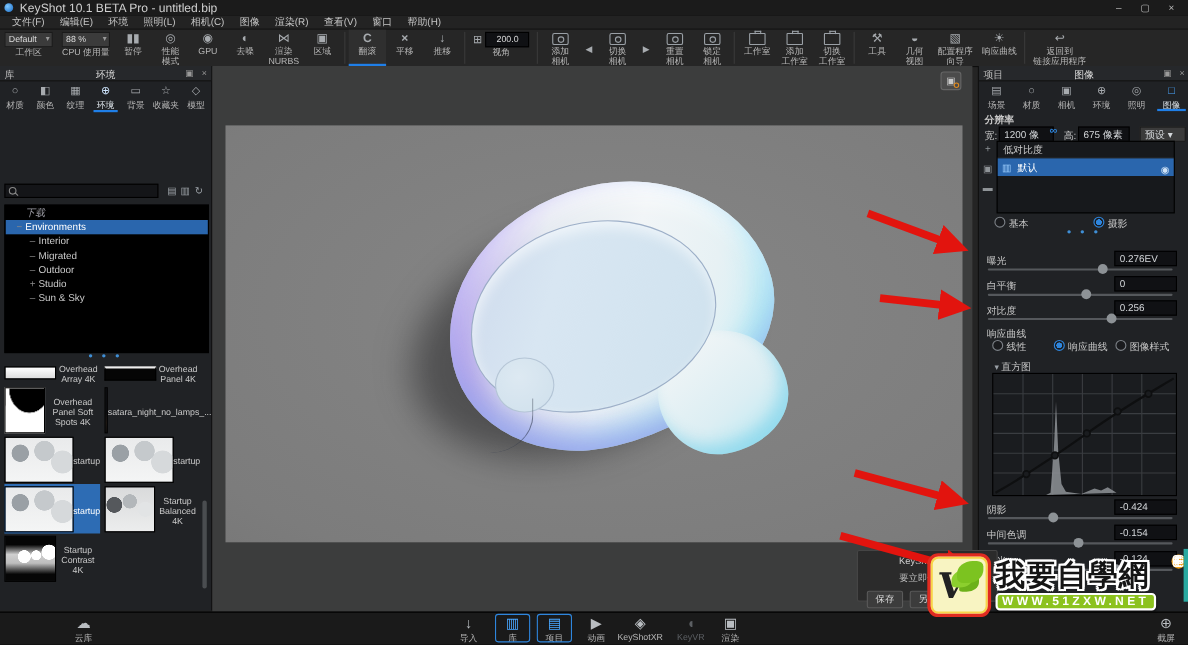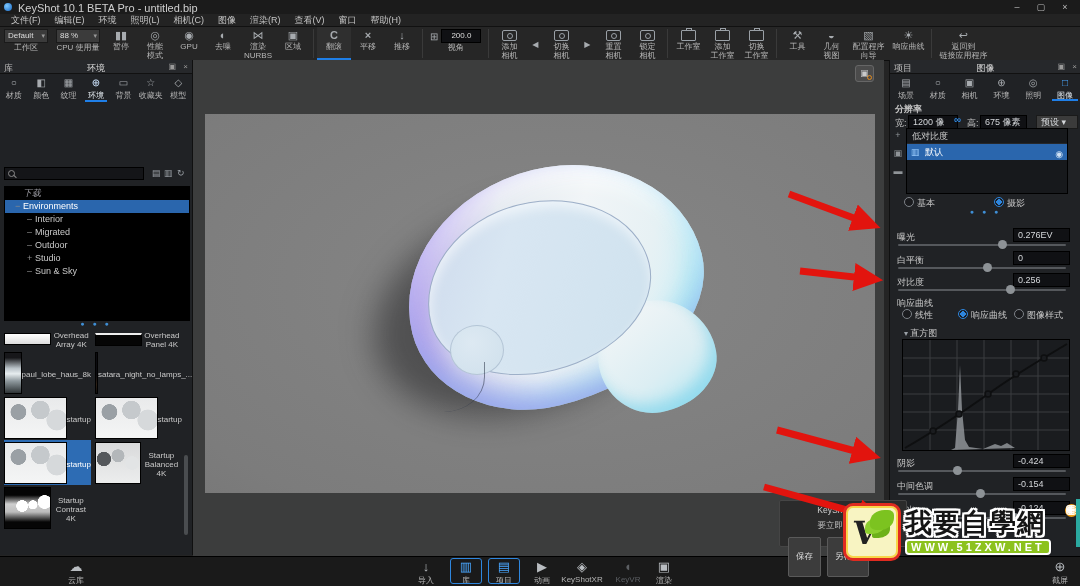--- a/index.html
+++ b/index.html
@@ -112,21 +112,21 @@
   .rb .rbi{height:17px;font-size:13px;line-height:17px;color:#b9bdc1;}
   .rb .rbl{font-size:8px;color:#b5b5b5;}
   .rb.on .rbi{color:#49a7ff;}
   .rb.on:after{content:"";position:absolute;left:4px;right:4px;top:0;bottom:2px;border:1px solid #2e86de;border-radius:3px;}
   .rb.dim .rbi,.rb.dim .rbl{color:#5c5f63;}
   
   #savedlg{left:779px;top:500px;width:128px;height:47px;background:#2b2b2b;border:1px solid #454545;border-radius:2px;z-index:40;padding-top:4px;box-sizing:border-box;}
   #savedlg .dt{text-align:center;color:#cfcfcf;font-size:8.5px;}
   #savedlg .dm{text-align:center;color:#bdbdbd;font-size:8.5px;margin-top:3px;}
   #savedlg .btns{display:flex;gap:6px;justify-content:flex-start;padding-left:8px;margin-top:5px;}
-  #savedlg .btn{background:#3c3c3c;border:1px solid #5a5a5a;color:#ddd;font-size:8.5px;padding:13px 7px;border-radius:2px;}
+  #savedlg .btn{background:#3c3c3c;border:1px solid #5a5a5a;color:#ddd;font-size:8.5px;padding:1px 7px;border-radius:2px;}
   #watermark{left:843px;top:504px;width:237px;height:56px;z-index:60;display:flex;align-items:center;}
   #wmlogo{width:52px;height:52px;background:#f8f4c2;border:3px solid #e02b20;border-radius:10px;box-shadow:0 0 0 2px #f8d548 inset;position:relative;flex:none;}
   #wmlogo .v{position:absolute;left:7px;top:8px;font-size:32px;font-weight:bold;color:#222;font-family:"DejaVu Serif",serif;transform:skewX(-6deg);}
   #wmlogo .leaf{position:absolute;right:4px;top:4px;width:24px;height:20px;background:#7cc320;border-radius:60% 25% 60% 25%;box-shadow:-7px 6px 0 -2px #8ccf2e,-1px 11px 0 -3px #6db11a;}
   #wmtext{margin-left:4px;display:flex;flex-direction:column;}
   #wmtitle{font-size:27px;font-weight:bold;color:#151515;letter-spacing:1px;line-height:28px;white-space:nowrap;
     text-shadow:-2px -2px 0 #fff,2px -2px 0 #fff,-2px 2px 0 #fff,2px 2px 0 #fff,0 2px 0 #fff,0 -2px 0 #fff,2px 0 0 #fff,-2px 0 0 #fff;}
   #wmurlbar{margin-top:2px;background:#8cc21e;border:2px solid #fff;border-radius:4px;color:#fff;font-weight:bold;font-size:11px;letter-spacing:3px;text-align:left;text-transform:uppercase;padding:0 4px;box-shadow:0 1px 2px rgba(0,0,0,.4);}
   #wmc{position:absolute;right:2px;top:0px;width:13px;height:13px;border-radius:50%;background:#f0a11a;color:#fff;font-size:9px;line-height:13px;text-align:center;font-weight:bold;}
   #edgebar{left:1076px;top:499px;width:4px;height:48px;background:#2aa9a0;z-index:61;}
@@ -355,22 +355,22 @@
     <div id="thumbs" class="abs">
       <div class="thumb">
         <div class="img v1"></div>
         <div class="cap">Overhead Array 4K</div>
       </div>
       <div class="thumb">
         <div class="img v2"></div>
         <div class="cap">Overhead Panel 4K</div>
       </div>
       <div class="thumb">
-        <div class="img v4"></div>
-        <div class="cap">paul_lobe_haus_8k</div>
+        <div class="img v3"></div>
+        <div class="cap">Overhead Panel Soft Spots 4K</div>
       </div>
       <div class="thumb">
         <div class="img v5"></div>
         <div class="cap">satara_night_no_lamps_...</div>
       </div>
       <div class="thumb">
         <div class="img v6"></div>
         <div class="cap">startup</div>
       </div>
       <div class="thumb">

